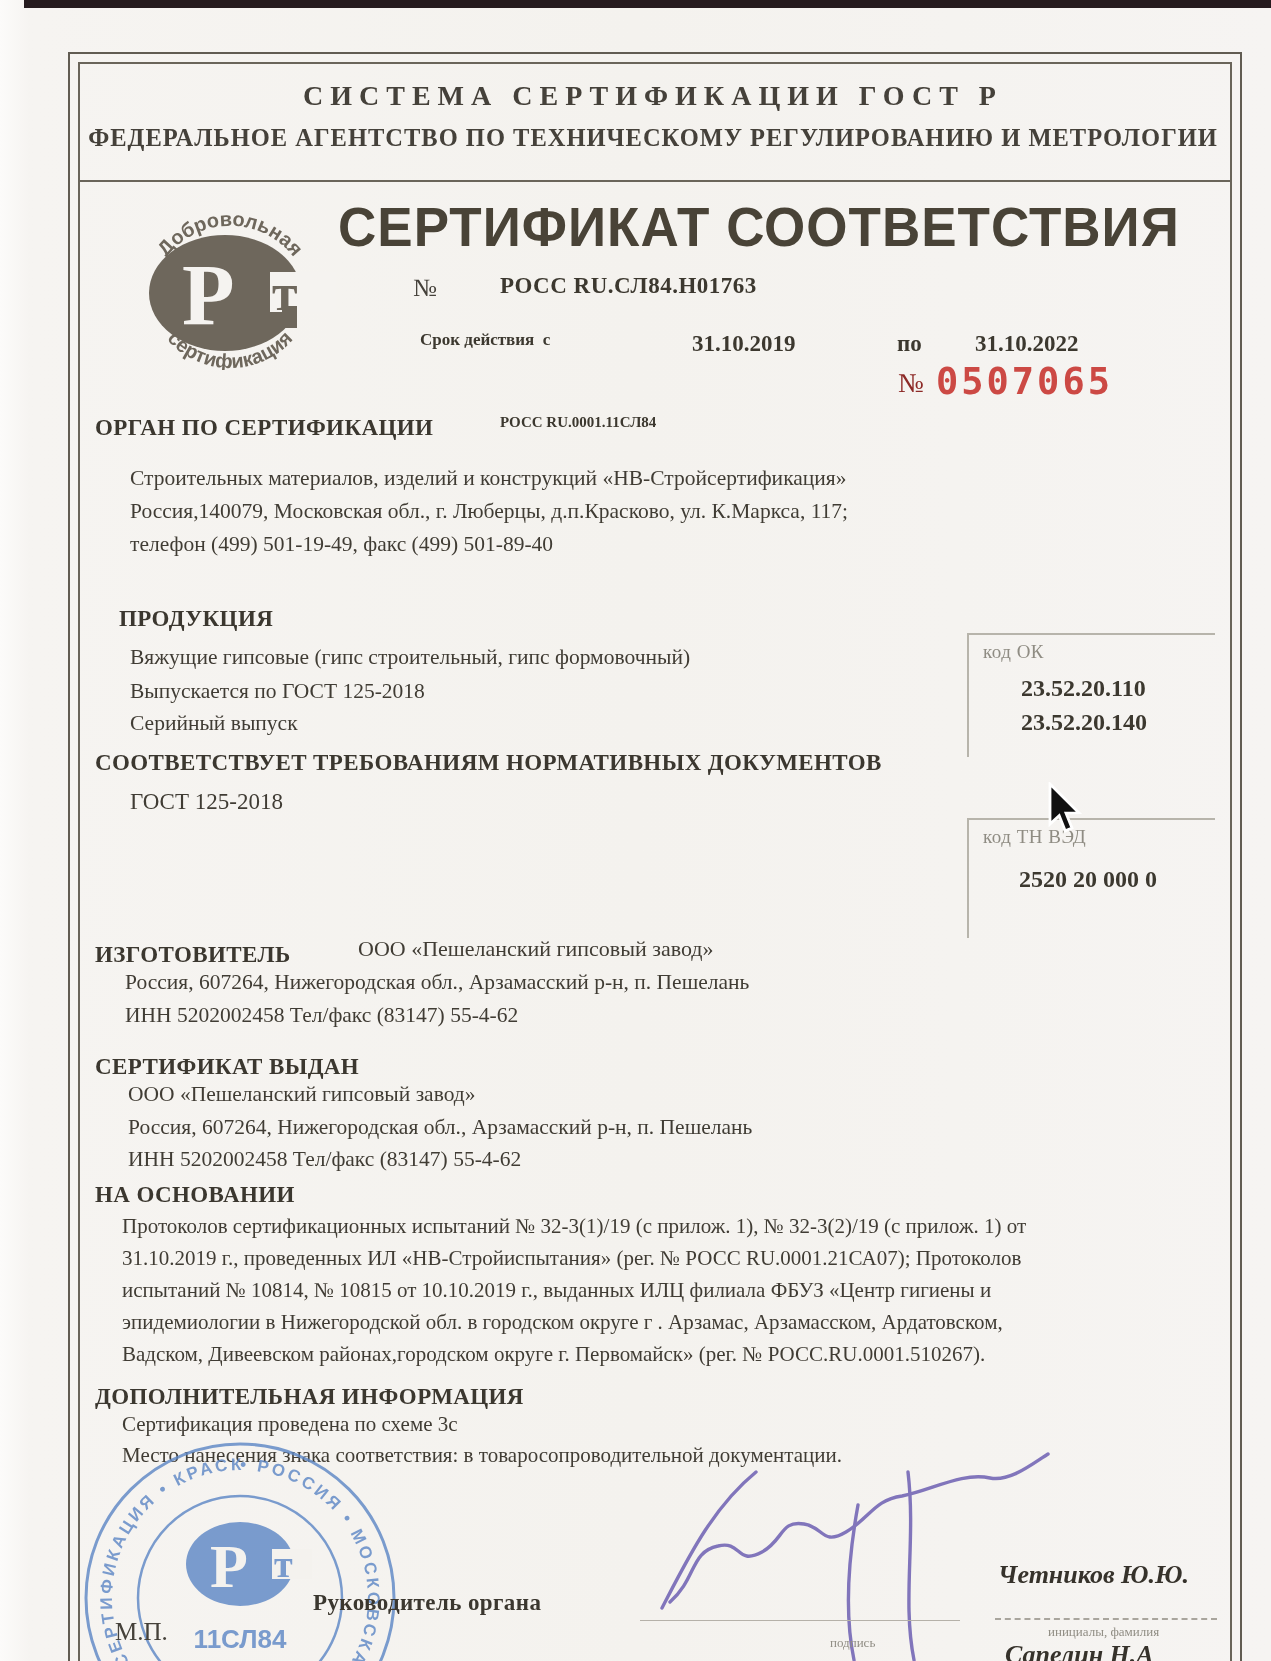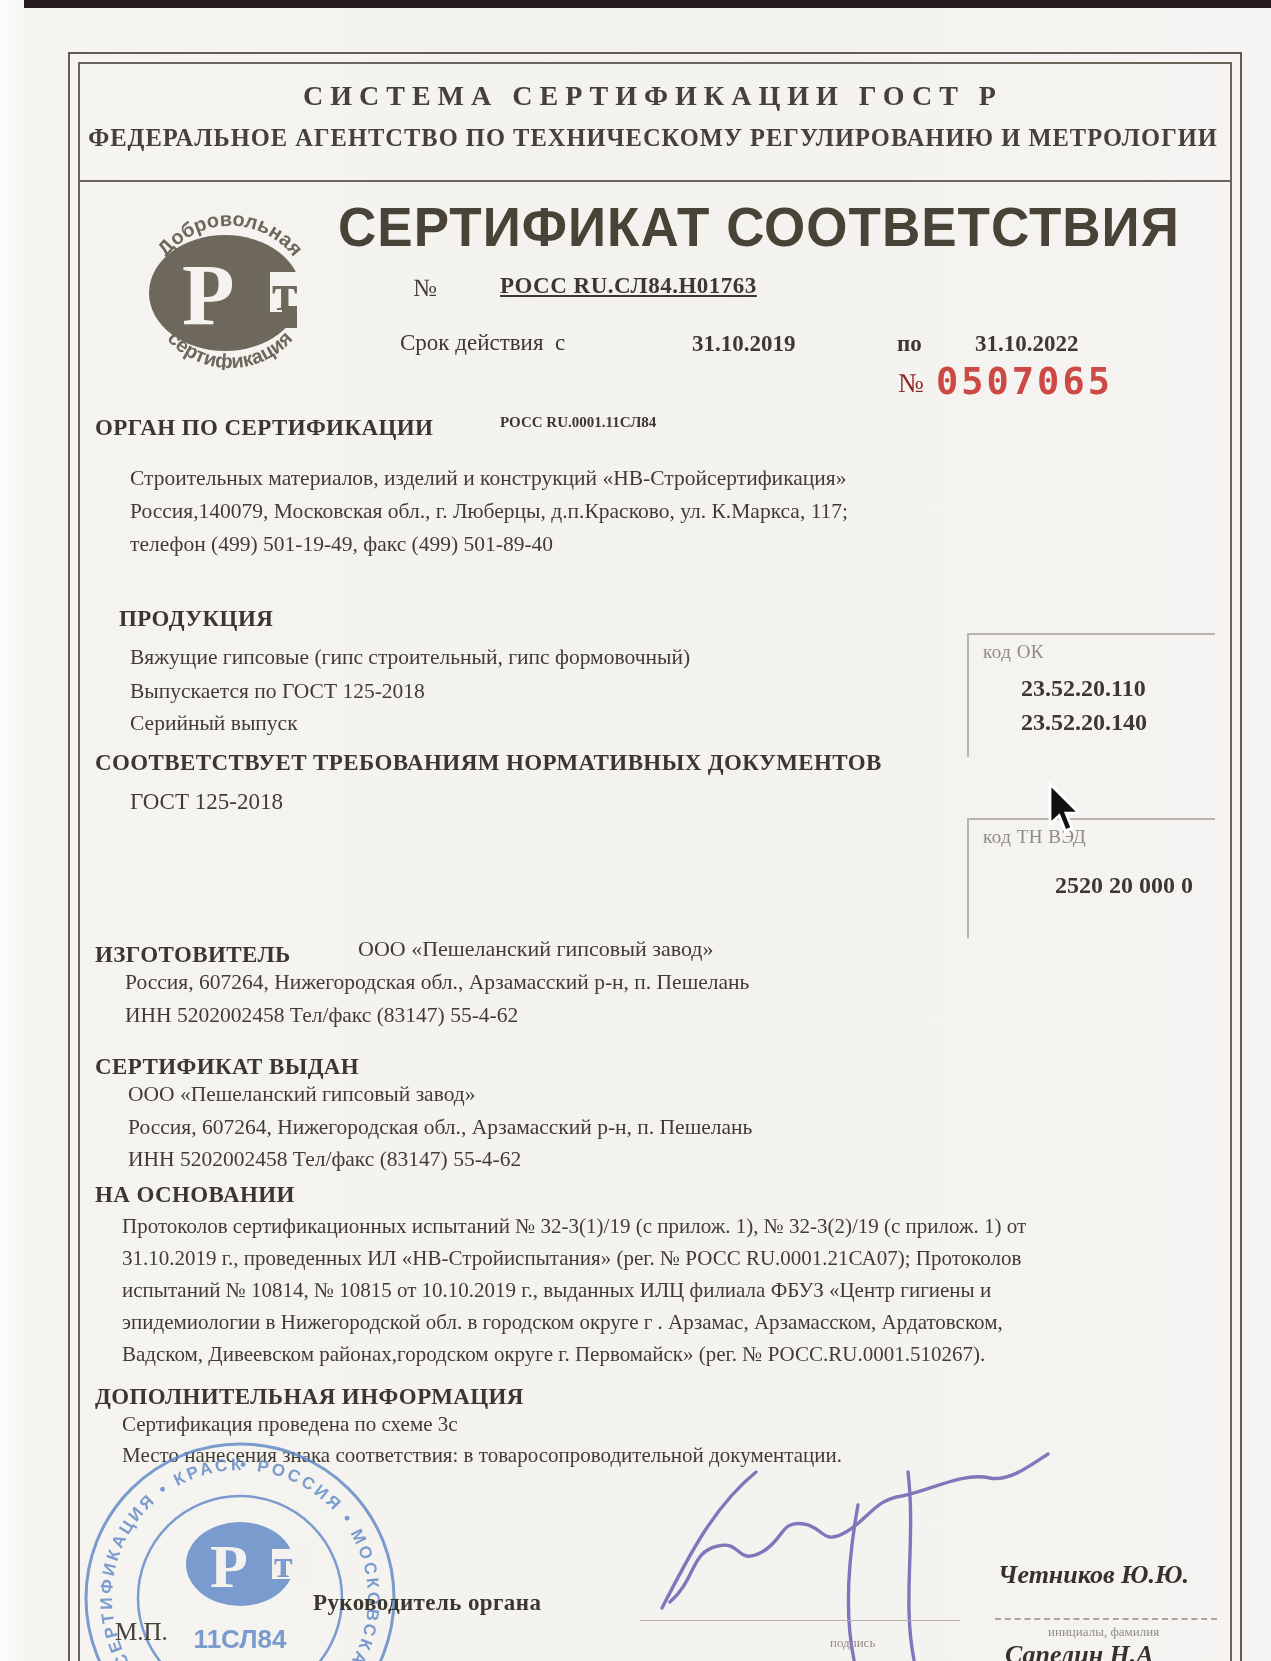--- a/index.html
+++ b/index.html
@@ -11,22 +11,22 @@
   .frame-outer{left:68px;top:52px;width:1170px;height:1640px;border:2px solid #615c52;}
   .frame-inner{left:78px;top:62px;width:1150px;height:1630px;border:2px solid #6a655a;}
   .sys1{left:80px;top:80px;width:1146px;text-align:center;font-weight:bold;font-size:28px;
         letter-spacing:7px;color:#45413a;white-space:nowrap;}
   .sys2{left:80px;top:124px;width:1146px;text-align:center;font-weight:bold;font-size:24.5px;
         letter-spacing:1px;color:#45413a;white-space:nowrap;}
   .hdr-divider{left:80px;top:180px;width:1150px;height:2px;background:#6a655a;}
   .cert-title{left:338px;top:196px;font-family:"Liberation Sans",sans-serif;font-weight:bold;
         font-size:53px;letter-spacing:1px;color:#494337;white-space:nowrap;transform:scaleY(1.04);}
   .num-label{left:413px;top:274px;font-size:25px;color:#45413a;}
-  .num-value{left:500px;top:273px;font-size:23px;font-weight:600;letter-spacing:.5px;color:#3c382f;text-decoration:underline;}
-  .val-label{left:400px;top:330px;font-size:23px;font-weight:normal;color:#3c382f;white-space:pre;}
+  .num-value{left:500px;top:273px;font-size:23px;font-weight:600;letter-spacing:.5px;color:#3c382f;}
+  .val-label{left:420px;top:330px;font-size:17px;font-weight:bold;color:#3c382f;white-space:pre;}
   .val-from{left:692px;top:331px;font-size:23px;font-weight:600;color:#3c382f;}
   .val-po{left:897px;top:331px;font-size:23px;font-weight:bold;color:#3c382f;}
   .val-to{left:975px;top:331px;font-size:23px;font-weight:600;color:#3c382f;}
   .red-no{left:898px;top:368px;font-size:27px;color:#8d2a27;}
   .red-digits{left:936px;top:360px;font-family:"DejaVu Sans Mono",monospace;font-weight:bold;
         font-size:37px;letter-spacing:3px;color:#cc4944;}
   .h-label{font-size:23px;font-weight:bold;letter-spacing:.4px;color:#3b372f;white-space:nowrap;}
   .h-value{font-size:15px;font-weight:600;color:#3c382f;white-space:nowrap;}
   .body-line{font-size:21.5px;color:#403c34;white-space:nowrap;}
   .code-box{border-top:2px solid #b7b4ab;border-left:2px solid #b7b4ab;width:246px;}
@@ -98,21 +98,21 @@
     <div class="box-label">код ОК</div>
     <div class="box-code" style="left:52px;top:40px;">23.52.20.110</div>
     <div class="box-code" style="left:52px;top:74px;">23.52.20.140</div>
   </div>
 
   <div class="abs h-label" style="left:95px;top:750px;">СООТВЕТСТВУЕТ ТРЕБОВАНИЯМ НОРМАТИВНЫХ ДОКУМЕНТОВ</div>
   <div class="abs body-line" style="left:130px;top:789px;font-size:23px;">ГОСТ 125-2018</div>
 
   <div class="abs code-box" style="left:967px;top:818px;height:118px;">
     <div class="box-label">код ТН ВЭД</div>
-    <div class="box-code" style="left:50px;top:52px;margin-left:36px;">2520 20 000 0</div>
+    <div class="box-code" style="left:50px;top:46px;">2520 20 000 0</div>
   </div>
 
   <svg class="abs" style="left:1046px;top:782px;" width="40" height="56" viewBox="0 0 20 28">
     <path d="M2 1 L2 21 L6.6 16.8 L9.6 24.4 L13 23 L10 15.6 L16.4 15.4 Z" fill="#111" stroke="#fff" stroke-width="1.4"></path>
   </svg>
 
   <div class="abs h-label" style="left:95px;top:942px;">ИЗГОТОВИТЕЛЬ</div>
   <div class="abs body-line" style="left:358px;top:936px;font-size:22px;">ООО «Пешеланский гипсовый завод»</div>
   <div class="abs body-line" style="left:125px;top:970px;">Россия, 607264, Нижегородская обл., Арзамасский р-н, п. Пешелань</div>
   <div class="abs body-line" style="left:125px;top:1003px;">ИНН 5202002458  Тел/факс (83147) 55-4-62</div>

